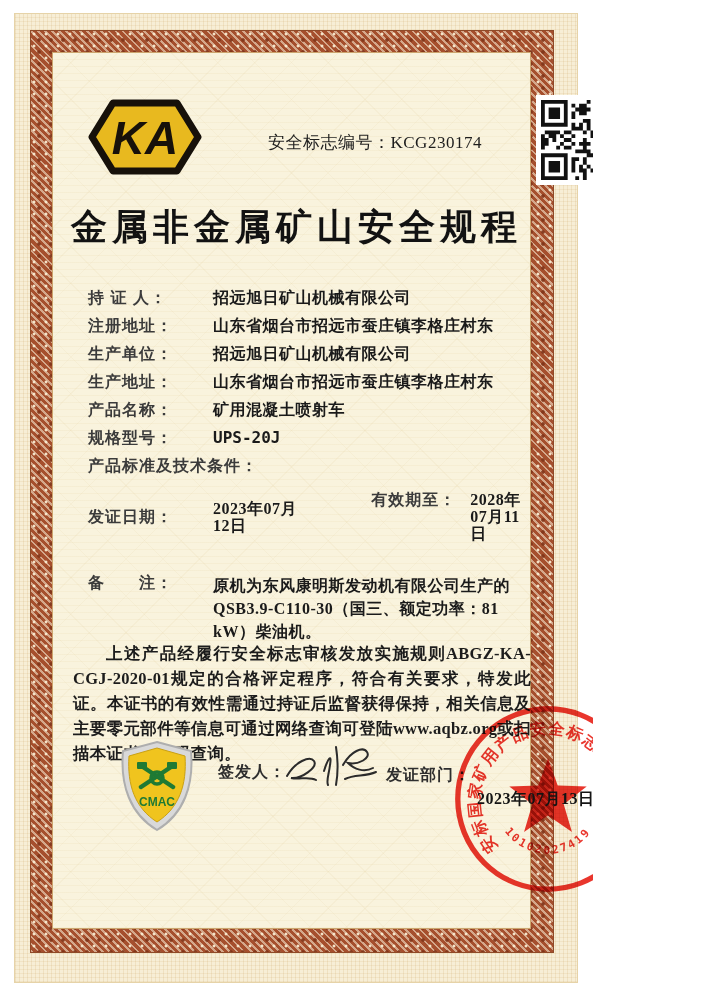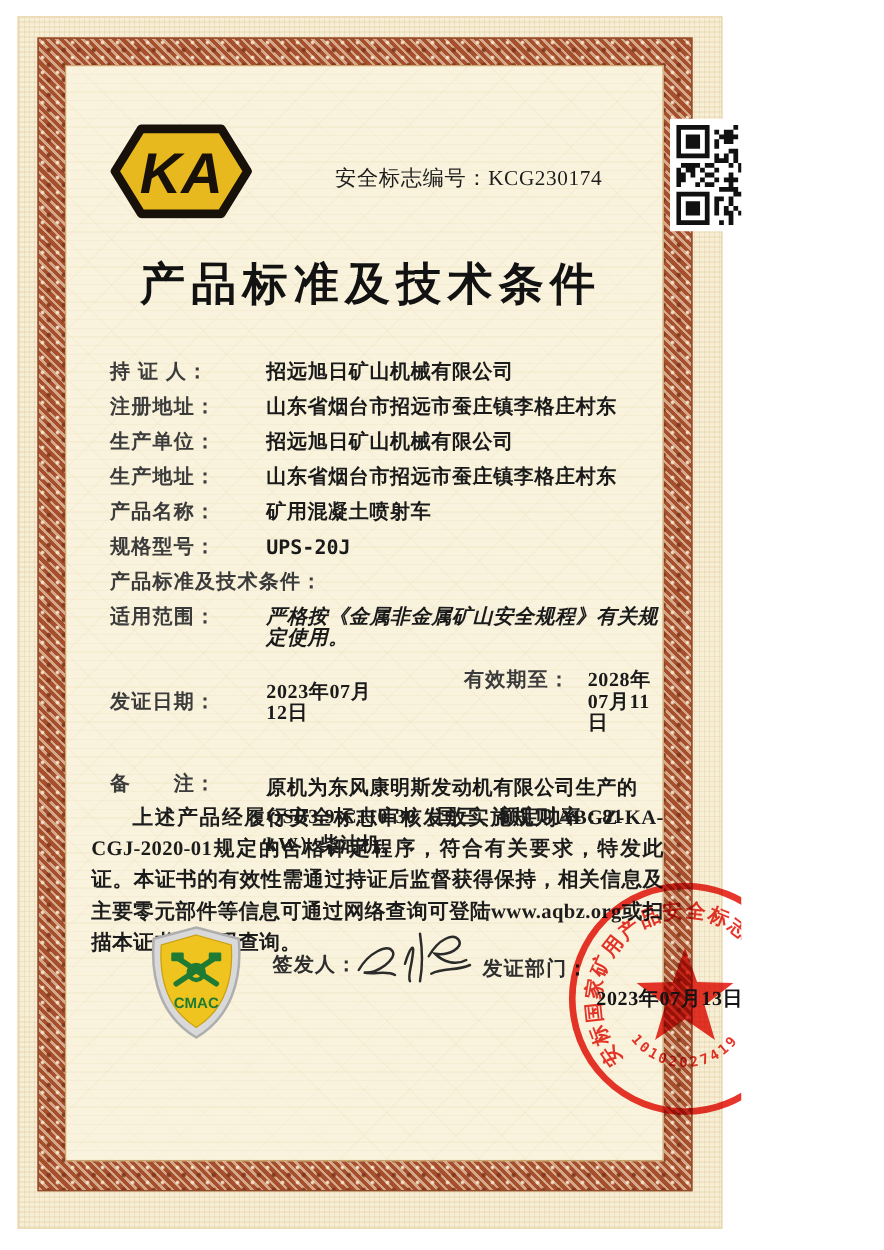--- a/index.html
+++ b/index.html
@@ -99,21 +99,21 @@
   </svg>
 
   <div class="cert-no">
     <span>安全标志编号：</span><span>KCG230174</span>
   </div>
 
   <svg class="qr" id="qr-svg" viewBox="0 0 84 84">
       <path d="M0,0h4v4h-4zM4,0h4v4h-4zM8,0h4v4h-4zM12,0h4v4h-4zM16,0h4v4h-4zM20,0h4v4h-4zM24,0h4v4h-4zM48,0h4v4h-4zM56,0h4v4h-4zM60,0h4v4h-4zM64,0h4v4h-4zM68,0h4v4h-4zM72,0h4v4h-4zM76,0h4v4h-4zM80,0h4v4h-4zM0,4h4v4h-4zM24,4h4v4h-4zM32,4h4v4h-4zM40,4h4v4h-4zM44,4h4v4h-4zM56,4h4v4h-4zM80,4h4v4h-4zM0,8h4v4h-4zM8,8h4v4h-4zM12,8h4v4h-4zM16,8h4v4h-4zM24,8h4v4h-4zM36,8h4v4h-4zM40,8h4v4h-4zM44,8h4v4h-4zM48,8h4v4h-4zM56,8h4v4h-4zM64,8h4v4h-4zM68,8h4v4h-4zM72,8h4v4h-4zM80,8h4v4h-4zM0,12h4v4h-4zM8,12h4v4h-4zM12,12h4v4h-4zM16,12h4v4h-4zM24,12h4v4h-4zM32,12h4v4h-4zM40,12h4v4h-4zM44,12h4v4h-4zM56,12h4v4h-4zM64,12h4v4h-4zM68,12h4v4h-4zM72,12h4v4h-4zM80,12h4v4h-4zM0,16h4v4h-4zM8,16h4v4h-4zM12,16h4v4h-4zM16,16h4v4h-4zM24,16h4v4h-4zM32,16h4v4h-4zM56,16h4v4h-4zM64,16h4v4h-4zM68,16h4v4h-4zM72,16h4v4h-4zM80,16h4v4h-4zM0,20h4v4h-4zM24,20h4v4h-4zM44,20h4v4h-4zM48,20h4v4h-4zM56,20h4v4h-4zM80,20h4v4h-4zM0,24h4v4h-4zM4,24h4v4h-4zM8,24h4v4h-4zM12,24h4v4h-4zM16,24h4v4h-4zM20,24h4v4h-4zM24,24h4v4h-4zM32,24h4v4h-4zM40,24h4v4h-4zM48,24h4v4h-4zM56,24h4v4h-4zM60,24h4v4h-4zM64,24h4v4h-4zM68,24h4v4h-4zM72,24h4v4h-4zM76,24h4v4h-4zM80,24h4v4h-4zM32,28h4v4h-4zM36,28h4v4h-4zM40,28h4v4h-4zM48,28h4v4h-4zM4,32h4v4h-4zM8,32h4v4h-4zM12,32h4v4h-4zM16,32h4v4h-4zM24,32h4v4h-4zM28,32h4v4h-4zM44,32h4v4h-4zM52,32h4v4h-4zM68,32h4v4h-4zM72,32h4v4h-4zM76,32h4v4h-4zM0,36h4v4h-4zM8,36h4v4h-4zM12,36h4v4h-4zM20,36h4v4h-4zM32,36h4v4h-4zM52,36h4v4h-4zM76,36h4v4h-4zM80,36h4v4h-4zM0,40h4v4h-4zM4,40h4v4h-4zM12,40h4v4h-4zM24,40h4v4h-4zM28,40h4v4h-4zM44,40h4v4h-4zM64,40h4v4h-4zM0,44h4v4h-4zM4,44h4v4h-4zM20,44h4v4h-4zM32,44h4v4h-4zM40,44h4v4h-4zM44,44h4v4h-4zM48,44h4v4h-4zM60,44h4v4h-4zM68,44h4v4h-4zM72,44h4v4h-4zM76,44h4v4h-4zM0,48h4v4h-4zM16,48h4v4h-4zM24,48h4v4h-4zM28,48h4v4h-4zM44,48h4v4h-4zM56,48h4v4h-4zM68,48h4v4h-4zM76,48h4v4h-4zM80,48h4v4h-4zM36,52h4v4h-4zM40,52h4v4h-4zM44,52h4v4h-4zM48,52h4v4h-4zM64,52h4v4h-4zM0,56h4v4h-4zM4,56h4v4h-4zM8,56h4v4h-4zM12,56h4v4h-4zM16,56h4v4h-4zM20,56h4v4h-4zM24,56h4v4h-4zM48,56h4v4h-4zM52,56h4v4h-4zM56,56h4v4h-4zM60,56h4v4h-4zM68,56h4v4h-4zM0,60h4v4h-4zM24,60h4v4h-4zM32,60h4v4h-4zM36,60h4v4h-4zM44,60h4v4h-4zM56,60h4v4h-4zM68,60h4v4h-4zM72,60h4v4h-4zM76,60h4v4h-4zM0,64h4v4h-4zM8,64h4v4h-4zM12,64h4v4h-4zM16,64h4v4h-4zM24,64h4v4h-4zM32,64h4v4h-4zM44,64h4v4h-4zM56,64h4v4h-4zM64,64h4v4h-4zM80,64h4v4h-4zM0,68h4v4h-4zM8,68h4v4h-4zM12,68h4v4h-4zM16,68h4v4h-4zM24,68h4v4h-4zM32,68h4v4h-4zM40,68h4v4h-4zM48,68h4v4h-4zM60,68h4v4h-4zM68,68h4v4h-4zM76,68h4v4h-4zM0,72h4v4h-4zM8,72h4v4h-4zM12,72h4v4h-4zM16,72h4v4h-4zM24,72h4v4h-4zM32,72h4v4h-4zM40,72h4v4h-4zM44,72h4v4h-4zM52,72h4v4h-4zM56,72h4v4h-4zM76,72h4v4h-4zM0,76h4v4h-4zM24,76h4v4h-4zM44,76h4v4h-4zM60,76h4v4h-4zM0,80h4v4h-4zM4,80h4v4h-4zM8,80h4v4h-4zM12,80h4v4h-4zM16,80h4v4h-4zM20,80h4v4h-4zM24,80h4v4h-4zM36,80h4v4h-4zM44,80h4v4h-4zM68,80h4v4h-4zM72,80h4v4h-4zM80,80h4v4h-4z" fill="#111"></path>
     </svg>
 
-  <div class="doc-title">产品标准及技术条件</div>
+  <div class="doc-title">金属非金属矿山安全规程</div>
 
   <div class="fields">
     <div class="frow">
       <span class="flabel">持 证 人：</span>
       <span class="fvalue">招远旭日矿山机械有限公司</span>
     </div>
     <div class="frow">
       <span class="flabel">注册地址：</span>
       <span class="fvalue">山东省烟台市招远市蚕庄镇李格庄村东</span>
     </div>
@@ -128,24 +128,20 @@
     <div class="frow">
       <span class="flabel">产品名称：</span>
       <span class="fvalue">矿用混凝土喷射车</span>
     </div>
     <div class="frow">
       <span class="flabel">规格型号：</span>
       <span class="fvalue mono">UPS-20J</span>
     </div>
     <div class="frow">
       <span class="flabel">产品标准及技术条件：</span>
-    </div>
-    <div class="frow">
-      <span class="flabel">适用范围：</span>
-      <span class="fvalue" style="font-style:italic">严格按《金属非金属矿山安全规程》有关规定使用。</span>
     </div>
     <div class="frow dates">
       <span class="flabel">发证日期：</span>
       <span class="fvalue">2023年07月12日</span>
       <span class="pair2">
         <span class="flabel">有效期至：</span>
         <span class="fvalue" style="margin-left:14px">2028年07月11日</span>
       </span>
     </div>
     <div class="frow remark">

